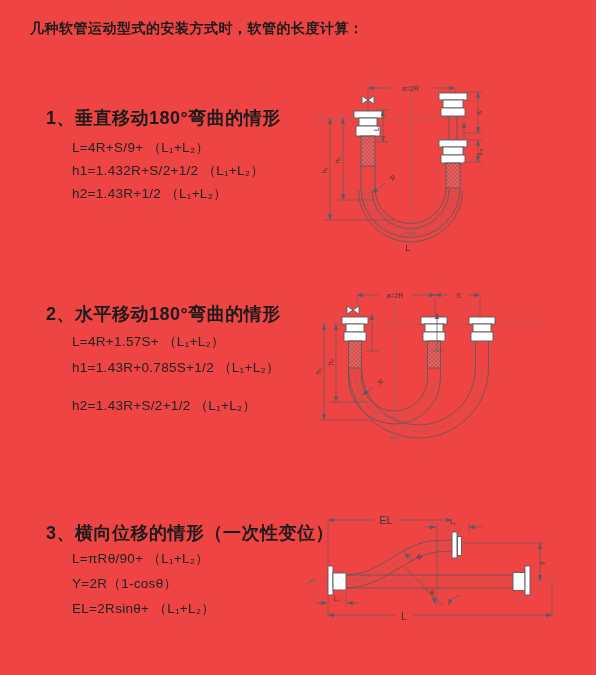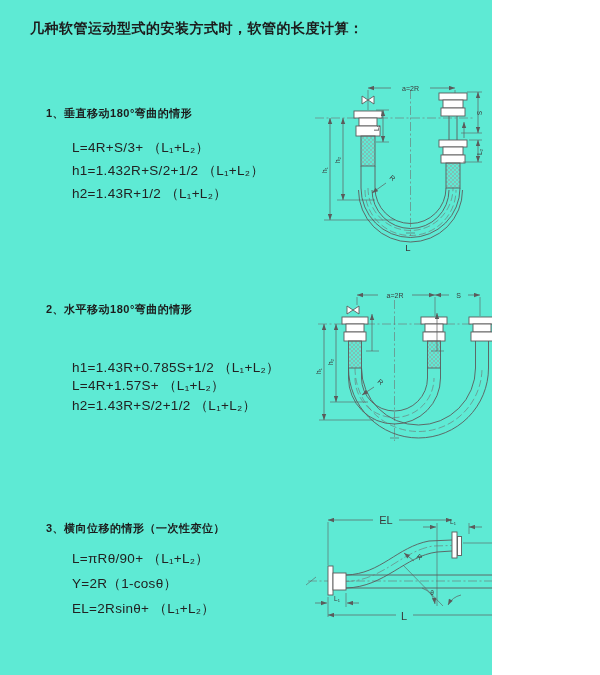--- a/index.html
+++ b/index.html
@@ -1,23 +1,23 @@
 <!DOCTYPE html>
 <html><head>
 <meta charset="utf-8">
 <style>
   html,body{margin:0;padding:0;background:#fff;}
-  .page{position:relative;width:492px;height:675px;background:#5eead4;overflow:hidden;
+  .page{position:relative;width:596px;height:675px;background:#ef4444;overflow:hidden;
         font-family:"Liberation Sans","DejaVu Sans",sans-serif;color:#1c1c1c;}
   .title{position:absolute;left:30px;top:20px;font-size:14px;font-weight:bold;letter-spacing:0.5px;}
   .section{position:absolute;left:46px;}
-  .sec-heading{position:absolute;left:0;top:0;font-size:11px;font-weight:bold;letter-spacing:0.5px;white-space:nowrap;}
+  .sec-heading{position:absolute;left:0;top:0;font-size:18px;font-weight:bold;letter-spacing:0.5px;white-space:nowrap;}
   .formula{position:absolute;left:26px;font-size:13.5px;letter-spacing:0.3px;white-space:nowrap;color:#222;}
   #sec1{top:106px;} #sec1 .f0{top:33px;} #sec1 .f1{top:56px;text-align:right;} #sec1 .f2{top:79px;text-align:center;}
-  #sec2{top:302px;} #sec2 .f0{top:31px;margin-top:44px;} #sec2 .f1{top:57px;} #sec2 .f2{top:95px;}
+  #sec2{top:302px;} #sec2 .f0{top:31px;} #sec2 .f1{top:57px;} #sec2 .f2{top:95px;}
   #sec3{top:521px;} #sec3 .f0{top:29px;} #sec3 .f1{top:54px;} #sec3 .f2{top:79px;}
   .dwg{position:absolute;}
   #d1{left:313px;top:76px;} #d2{left:316px;top:283px;} #d3{left:303px;top:503px;}
   .obj{stroke:#5b5b5b;stroke-width:0.9;fill:none;}
   .objf{stroke:#5b5b5b;stroke-width:0.9;fill:#fefefe;}
   .thin{stroke:#5b5b5b;stroke-width:0.6;fill:none;}
   .cl{stroke:#6e6e6e;stroke-width:0.6;fill:none;stroke-dasharray:9 2.5 2 2.5;}
   .dasharc{stroke:#6e6e6e;stroke-width:0.6;fill:none;stroke-dasharray:7 3;}
   .dim{stroke:#5b5b5b;stroke-width:0.7;fill:none;marker-start:url(#ar);marker-end:url(#ar);}
   .arrend{stroke:#5b5b5b;stroke-width:0.7;fill:none;marker-end:url(#ar);}
@@ -40,21 +40,21 @@
         <path d="M0.5,0.3 L6.5,2.5 L0.5,4.7 Z" fill="#5b5b5b"></path>
       </marker>
       <pattern id="braidPat" width="4" height="4" patternUnits="userSpaceOnUse">
         <path d="M0,4 L4,0 M0,0 L4,4" stroke="#9a9a9a" stroke-width="0.5" fill="none"></path>
       </pattern>
     </defs>
   </svg>
 
   <div class="section" id="sec1">
     <div class="sec-heading">1、垂直移动180°弯曲的情形</div>
-    <div class="formula f0">L=4R+S/3+ （L₁+L₂）</div>
+    <div class="formula f0">L=4R+S/9+ （L₁+L₂）</div>
     <div class="formula f1">h1=1.432R+S/2+1/2 （L₁+L₂）</div>
     <div class="formula f2">h2=1.43R+1/2 （L₁+L₂）</div>
   </div>
 
   <svg id="d1" class="dwg" width="255" height="182" viewBox="0 0 255 182">
 
     <path class="cl" d="M2,42 H160"></path>
     <path class="cl" d="M97.5,14 V160"></path>
     <path class="thin" d="M93,157 H102"></path>
 

